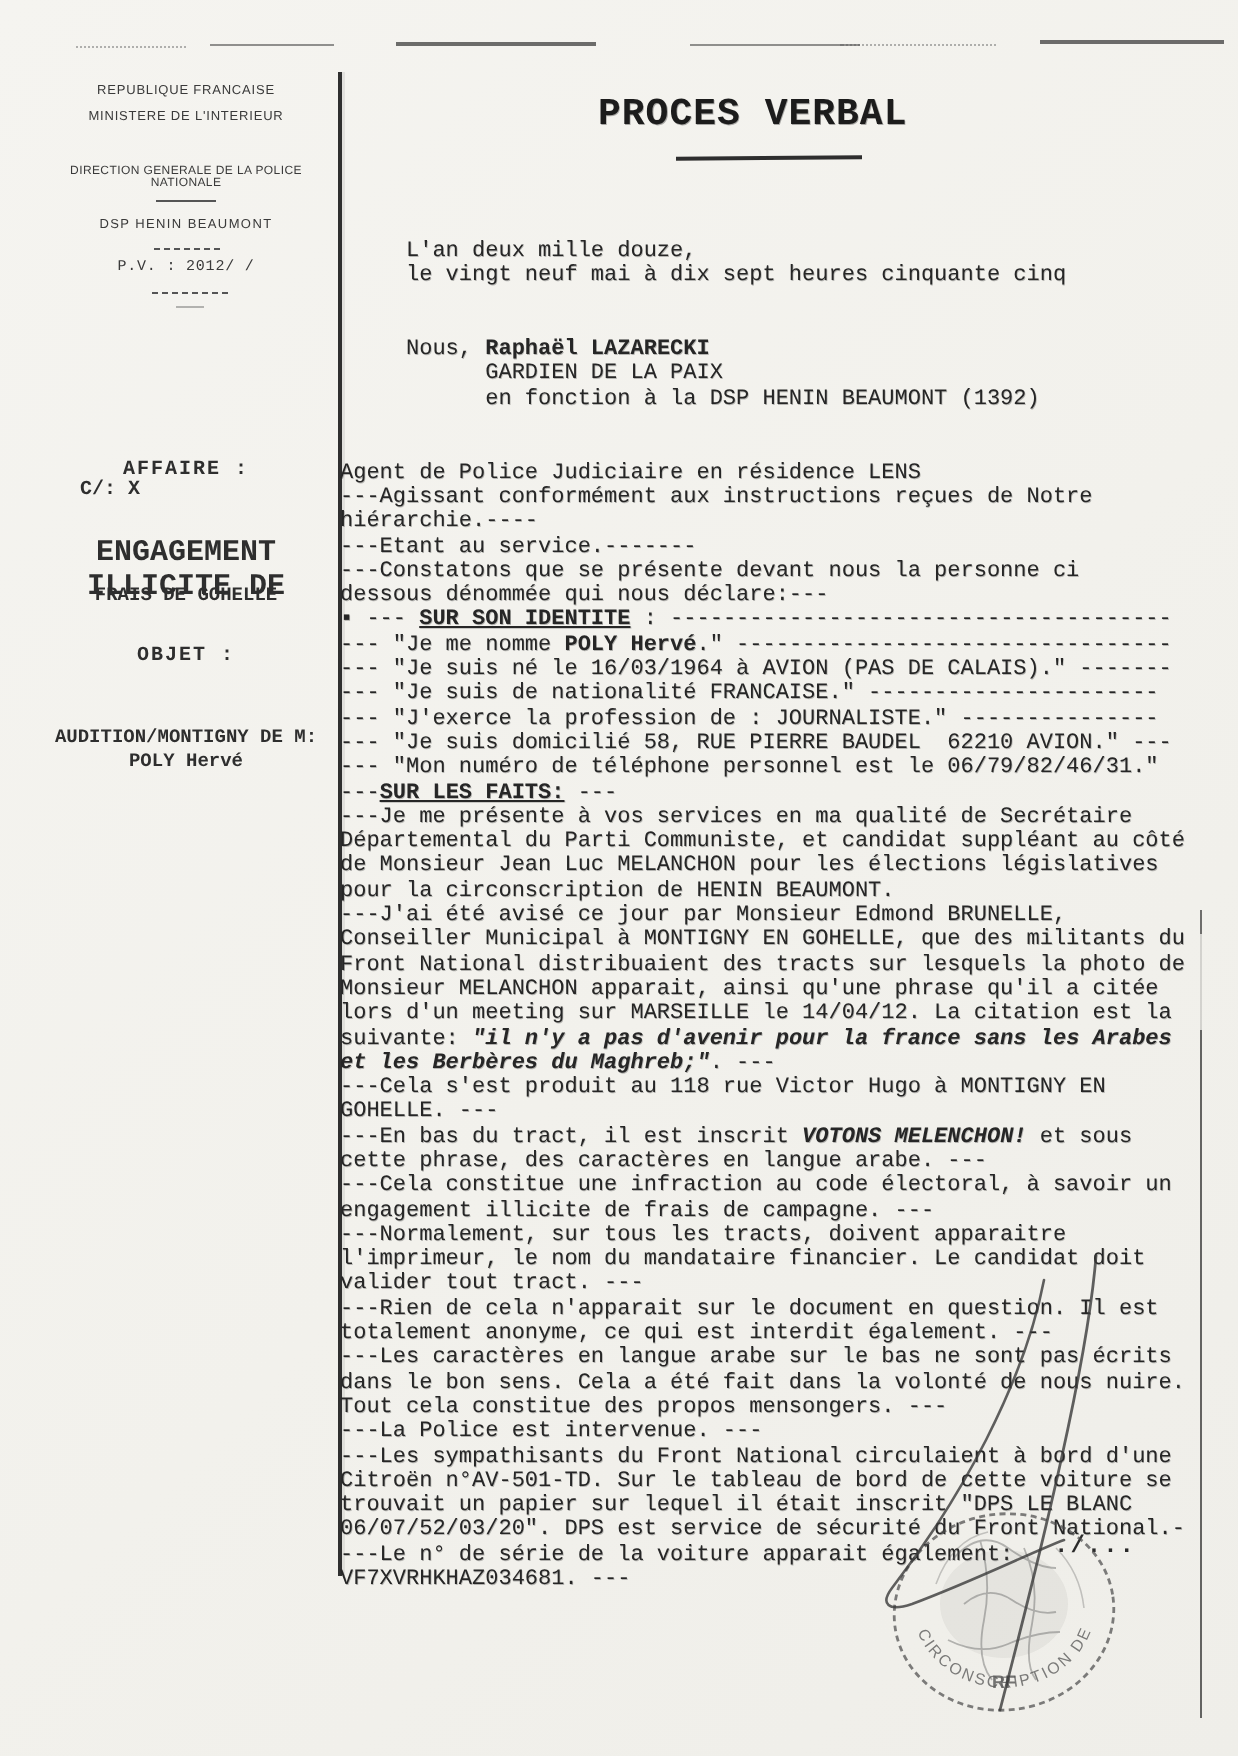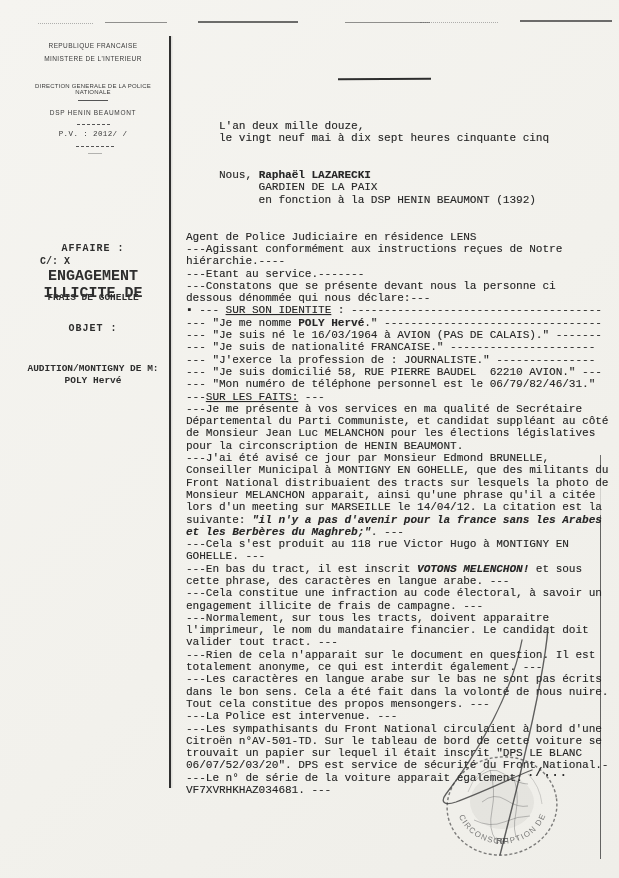--- a/index.html
+++ b/index.html
@@ -33,26 +33,26 @@
   .case{position:absolute;font-weight:bold;color:#2e2e2e;}
   .case.center{left:18px;width:150px;text-align:center;}
 
   
   .title{position:absolute;left:299px;top:46px;font-size:19px;font-weight:bold;
          letter-spacing:.5px;color:#1c1c1c;text-shadow:.4px .4px 0 rgba(30,30,30,.35);}
   .title-underline{position:absolute;left:338px;top:78px;width:93px;height:2px;
          background:#2e2e2e;transform:skewY(-.4deg);}
 
   
-  .body-text{position:absolute;left:186px;top:120px;width:430px;
+  .body-text{position:absolute;left:170px;top:120px;width:430px;
              font-size:11px;line-height:12.3px;white-space:pre;
              text-shadow:.35px .35px 0 rgba(40,40,40,.30);}
   .bline{height:12.3px;}
   .b{font-weight:bold;}
-  .bu{font-weight:normal;text-decoration:underline;}
+  .bu{font-weight:bold;text-decoration:underline;}
   .bi{font-weight:bold;font-style:italic;}
 
   .cont-mark{position:absolute;left:527px;top:766px;font-size:12px;
              font-weight:bold;letter-spacing:1px;color:#2a2a2a;}
 
   .stamp{position:absolute;left:424px;top:740px;opacity:.88;}
   .strokes{position:absolute;left:400px;top:600px;}
 </style>
 </head>
 <body>
@@ -72,28 +72,29 @@
   <div class="lh-rule" style="left:78px;top:100px;width:30px;"></div>
   <div class="lh" style="top:109px;font-size:6.5px;letter-spacing:.7px;">DSP HENIN BEAUMONT</div>
   <div class="lh-rule dash" style="left:77px;top:124px;width:33px;"></div>
   <div class="lh" style="top:130px;font-size:7.5px;font-family:'Liberation Mono',monospace;">P.V. : 2012/       /</div>
   <div class="lh-rule dash" style="left:76px;top:146px;width:38px;"></div>
   <div class="lh-rule dotted" style="left:88px;top:153px;width:14px;background:rgba(80,80,80,.4);"></div>
 
   <div class="vline"></div>
   <div class="vline-right"></div>
 
-  <div class="case center" style="top:243px;font-size:10px;letter-spacing:1px;">AFFAIRE :</div>
-  <div class="case" style="left:40px;top:256px;font-size:10px;">C/: X</div>
+  <div class="case center" style="top:230px;font-size:10px;letter-spacing:1px;">AFFAIRE :</div>
+  <div class="case" style="left:40px;top:240px;font-size:10px;">C/: X</div>
   <div class="case center" style="top:268px;font-size:15px;">ENGAGEMENT ILLICITE DE</div>
   <div class="case center" style="top:292px;font-size:9.5px;">FRAIS DE GOHELLE</div>
   <div class="case center" style="top:323px;font-size:10px;letter-spacing:1px;">OBJET :</div>
   <div class="case center" style="top:363px;font-size:9.5px;">AUDITION/MONTIGNY DE M:</div>
   <div class="case center" style="top:375px;font-size:9.5px;">POLY Hervé</div>
 
+  <div class="title">PROCES VERBAL</div>
   <div class="title-underline"></div>
 
   <div class="body-text"><div class="bline"><span>     L'an deux mille douze,</span></div><div class="bline"><span>     le vingt neuf mai à dix sept heures cinquante cinq</span></div><div class="bline">&nbsp;</div><div class="bline">&nbsp;</div><div class="bline"><span>     Nous, </span><span class="b">Raphaël LAZARECKI</span></div><div class="bline"><span>           GARDIEN DE LA PAIX</span></div><div class="bline"><span>           en fonction à la DSP HENIN BEAUMONT (1392)</span></div><div class="bline">&nbsp;</div><div class="bline">&nbsp;</div><div class="bline"><span>Agent de Police Judiciaire en résidence LENS</span></div><div class="bline"><span>---Agissant conformément aux instructions reçues de Notre</span></div><div class="bline"><span>hiérarchie.----</span></div><div class="bline"><span>---Etant au service.-------</span></div><div class="bline"><span>---Constatons que se présente devant nous la personne ci</span></div><div class="bline"><span>dessous dénommée qui nous déclare:---</span></div><div class="bline"><span>▪ --- </span><span class="bu">SUR SON IDENTITE</span><span> : --------------------------------------</span></div><div class="bline"><span>--- "Je me nomme </span><span class="b">POLY Hervé</span><span>." ---------------------------------</span></div><div class="bline"><span>--- "Je suis né le 16/03/1964 à AVION (PAS DE CALAIS)." -------</span></div><div class="bline"><span>--- "Je suis de nationalité FRANCAISE." ----------------------</span></div><div class="bline"><span>--- "J'exerce la profession de : JOURNALISTE." ---------------</span></div><div class="bline"><span>--- "Je suis domicilié 58, RUE PIERRE BAUDEL  62210 AVION." ---</span></div><div class="bline"><span>--- "Mon numéro de téléphone personnel est le 06/79/82/46/31."</span></div><div class="bline"><span>---</span><span class="bu">SUR LES FAITS:</span><span> ---</span></div><div class="bline"><span>---Je me présente à vos services en ma qualité de Secrétaire</span></div><div class="bline"><span>Départemental du Parti Communiste, et candidat suppléant au côté</span></div><div class="bline"><span>de Monsieur Jean Luc MELANCHON pour les élections législatives</span></div><div class="bline"><span>pour la circonscription de HENIN BEAUMONT.</span></div><div class="bline"><span>---J'ai été avisé ce jour par Monsieur Edmond BRUNELLE,</span></div><div class="bline"><span>Conseiller Municipal à MONTIGNY EN GOHELLE, que des militants du</span></div><div class="bline"><span>Front National distribuaient des tracts sur lesquels la photo de</span></div><div class="bline"><span>Monsieur MELANCHON apparait, ainsi qu'une phrase qu'il a citée</span></div><div class="bline"><span>lors d'un meeting sur MARSEILLE le 14/04/12. La citation est la</span></div><div class="bline"><span>suivante: </span><span class="bi">"il n'y a pas d'avenir pour la france sans les Arabes</span></div><div class="bline"><span class="bi">et les Berbères du Maghreb;"</span><span>. ---</span></div><div class="bline"><span>---Cela s'est produit au 118 rue Victor Hugo à MONTIGNY EN</span></div><div class="bline"><span>GOHELLE. ---</span></div><div class="bline"><span>---En bas du tract, il est inscrit </span><span class="bi">VOTONS MELENCHON!</span><span> et sous</span></div><div class="bline"><span>cette phrase, des caractères en langue arabe. ---</span></div><div class="bline"><span>---Cela constitue une infraction au code électoral, à savoir un</span></div><div class="bline"><span>engagement illicite de frais de campagne. ---</span></div><div class="bline"><span>---Normalement, sur tous les tracts, doivent apparaitre</span></div><div class="bline"><span>l'imprimeur, le nom du mandataire financier. Le candidat doit</span></div><div class="bline"><span>valider tout tract. ---</span></div><div class="bline"><span>---Rien de cela n'apparait sur le document en question. Il est</span></div><div class="bline"><span>totalement anonyme, ce qui est interdit également. ---</span></div><div class="bline"><span>---Les caractères en langue arabe sur le bas ne sont pas écrits</span></div><div class="bline"><span>dans le bon sens. Cela a été fait dans la volonté de nous nuire.</span></div><div class="bline"><span>Tout cela constitue des propos mensongers. ---</span></div><div class="bline"><span>---La Police est intervenue. ---</span></div><div class="bline"><span>---Les sympathisants du Front National circulaient à bord d'une</span></div><div class="bline"><span>Citroën n°AV-501-TD. Sur le tableau de bord de cette voiture se</span></div><div class="bline"><span>trouvait un papier sur lequel il était inscrit "DPS LE BLANC</span></div><div class="bline"><span>06/07/52/03/20". DPS est service de sécurité du Front National.-</span></div><div class="bline"><span>---Le n° de série de la voiture apparait également:</span></div><div class="bline"><span>VF7XVRHKHAZ034681. ---</span></div></div>
 
   <div class="cont-mark">./...</div>
 
   <svg class="stamp" width="160" height="138" viewBox="0 0 160 138">
     <ellipse cx="78" cy="66" rx="55" ry="49" fill="none" stroke="#4a4a4a" stroke-width="1.4" stroke-dasharray="3 2.2" opacity=".8" transform="rotate(-8 78 66)"></ellipse>
     <ellipse cx="78" cy="62" rx="32" ry="27" fill="#6a6a6a" opacity=".10"></ellipse>
     <path d="M52 40 q14 -16 28 -6 t24 10 M58 62 q12 -10 24 -2 t22 6 M50 80 q16 8 30 2 t26 -6 M66 30 q6 20 2 40 t4 30 M88 34 q8 18 4 38 t2 28" fill="none" stroke="#555" stroke-width=".9" opacity=".45"></path>

